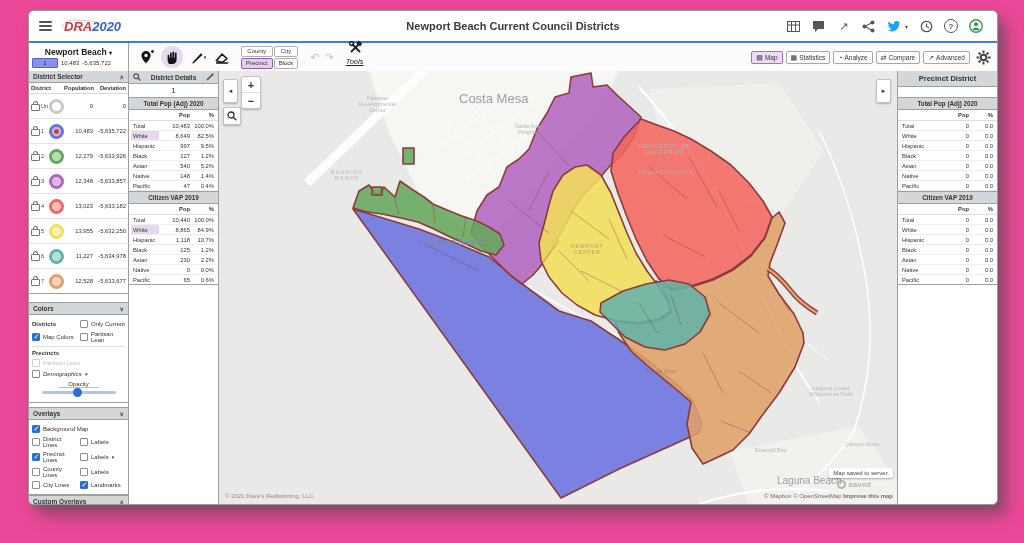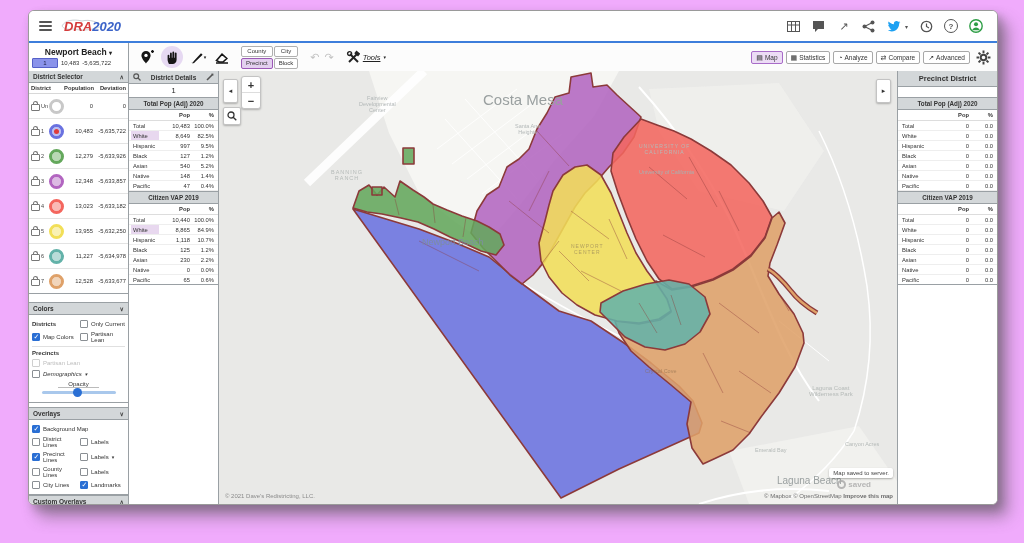--- a/index.html
+++ b/index.html
@@ -1,16 +1,16 @@
 <!DOCTYPE html>
 <html><head>
 <meta charset="utf-8">
 <style>
   html,body{margin:0;padding:0;background:#fff;font-family:"Liberation Sans",sans-serif;}
-  #stage{position:relative;width:1024px;height:543px;background:#f0abfc;overflow:hidden;}
+  #stage{position:relative;width:1024px;height:543px;background:#ec4899;overflow:hidden;}
   #win{position:absolute;left:28px;top:10px;width:968px;height:493px;background:#fff;
        border:1px solid #9a9a9a;border-radius:6px;overflow:hidden;
        box-shadow:10px 12px 16px rgba(70,70,70,.45), 4px 5px 8px rgba(90,90,90,.35);}
   
   .topbar{position:absolute;left:0;top:0;width:100%;height:30px;background:#fff;display:flex;align-items:center;}
   .hamb{width:13px;height:10px;margin-left:10px;display:flex;flex-direction:column;justify-content:space-between;cursor:pointer;}
   .hamb i{height:2px;background:#555;border-radius:1px;}
   .logo{margin-left:12px;position:relative;font-style:italic;font-weight:bold;font-size:13px;letter-spacing:0;}
   .logo svg{position:absolute;left:-4px;top:-3px;z-index:0;}
   .logo .dra{color:#d43c3c;position:relative;z-index:1;}
@@ -30,21 +30,21 @@
   .chip{background:#8a93ea;border:1px solid #5560c8;color:#1b1b40;font-size:6px;width:24px;text-align:center;border-radius:1px;line-height:8px;}
   .mapstats .n{font-size:6px;color:#333;}
   .tools-group{display:flex;align-items:center;gap:6px;margin-left:8px;}
   .tool{width:18px;height:20px;display:flex;align-items:center;justify-content:center;cursor:pointer;}
   .tool.active{background:#e6d9f2;border-radius:50%;width:22px;height:22px;}
   .geo{display:grid;grid-template-columns:auto auto;gap:1px 1px;margin-left:10px;}
   .gb{font-size:6px;padding:1px 4px;border:1px solid #b0b0b0;background:#fff;border-radius:2px;color:#333;text-align:center;cursor:pointer;line-height:7px;}
   .gb.active{background:#e3d0ef;border-color:#9b59b6;}
   .histbtns{display:flex;gap:5px;margin-left:12px;color:#c2c2c2;font-size:11px;}
   .histbtns span{cursor:pointer;}
-  .tools-link{display:flex;align-items:center;gap:3px;margin-left:12px;cursor:pointer;}
+  .tools-link{display:flex;align-items:center;gap:3px;margin-left:12px;cursor:pointer;flex-direction:column;}
   .tools-link .lbl{font-size:7.5px;font-style:italic;text-decoration:underline;color:#222;}
   .tools-link .dc{font-size:5px;color:#222;}
   .views{margin-left:auto;display:flex;align-items:center;gap:3px;margin-right:6px;}
   .vb{display:flex;align-items:center;gap:2px;font-size:6.5px;padding:2px 4px;border:1px solid #a8a8a8;border-radius:2px;background:#fff;color:#333;cursor:pointer;line-height:7px;}
   .vb.active{background:#ecdcf5;border-color:#a86cc8;}
   .vb .vic{font-size:7px;}
   .gear{width:15px;height:15px;cursor:pointer;margin-left:3px;}
   
   .main{position:absolute;left:0;top:60px;width:100%;height:433px;display:flex;}
   .sidebar{width:100px;box-sizing:border-box;border-right:1px solid #9aa0a4;background:#fff;position:relative;flex:none;}
@@ -119,20 +119,21 @@
           <i></i>
           <i></i>
           <i></i>
         </div>
     <div class="logo">
       <svg width="44" height="18">
         <path d="M2,10 C5,4 14,3 22,5 C30,3 38,6 42,10 C34,14 22,15 13,13 C7,14 3,12 2,10 Z" fill="none" stroke="#ccd2d6" stroke-width="1"></path>
       </svg>
       <span class="dra">DRA</span><span class="yr">2020</span>
     </div>
+    <div class="tb-title">Newport Beach Current Council Districts</div>
     <div class="tb-icons">
       <span class="ic">
         <svg width="13" height="11">
               <rect x="0.5" y="0.5" width="12" height="10" fill="none" stroke="#555"></rect>
               <line x1="0" y1="4" x2="13" y2="4" stroke="#555"></line>
               <line x1="4.5" y1="0" x2="4.5" y2="11" stroke="#555"></line>
               <line x1="8.5" y1="0" x2="8.5" y2="11" stroke="#555"></line>
             </svg>
       </span>
       <span class="ic">
@@ -598,21 +599,21 @@
         <g fill="none" stroke-width="0.8" opacity="0.5" style="stroke: rgb(140, 58, 58);">
           <path d="M200,170 L260,200 M176,128 L180,144 M214,134 L216,152 M247,146 L244,166"></path>
           <path d="M318,60 L350,95 M290,130 L330,162 M330,100 L310,140 M340,170 L320,196"></path>
           <path d="M430,96 L468,128 M470,86 L498,136 M444,164 L486,186 M500,120 L520,160"></path>
           <path d="M352,140 L390,168 M362,200 L402,220 M390,148 L408,188 M340,180 L370,210"></path>
           <path d="M500,232 L540,262 M520,300 L552,322 M484,282 L504,322 M502,350 L532,362 M556,216 L570,240"></path>
           <path d="M420,232 L438,262 M452,224 L462,254"></path>
         </g>
       </svg>
 
-      <div class="mlabel" style="left:264px;top:20px;font-size:15px;">Costa Mesa</div>
+      <div class="mlabel" style="left:240px;top:20px;font-size:13px;">Costa Mesa</div>
       <div class="mlabel" style="left:140px;top:24px;font-size:5.5px;text-align:center;color:#b3b8b8;">Fairview
 Developmental
 Center</div>
       <div class="mlabel" style="left:296px;top:52px;font-size:5.5px;text-align:center;color:#b3b8b8;">Santa Ana
 Heights</div>
       <div class="mlabel" style="left:112px;top:98px;font-size:5.5px;letter-spacing:1px;text-align:center;color:#b5bab8;">BANNING
 RANCH</div>
       <div class="mlabel" style="left:420px;top:72px;font-size:5px;letter-spacing:1px;text-align:center;color:#b5bab8;">UNIVERSITY OF
 CALIFORNIA</div>
       <div class="mlabel" style="left:420px;top:98px;font-size:5.5px;color:#a8b0b0;">University of California</div>

